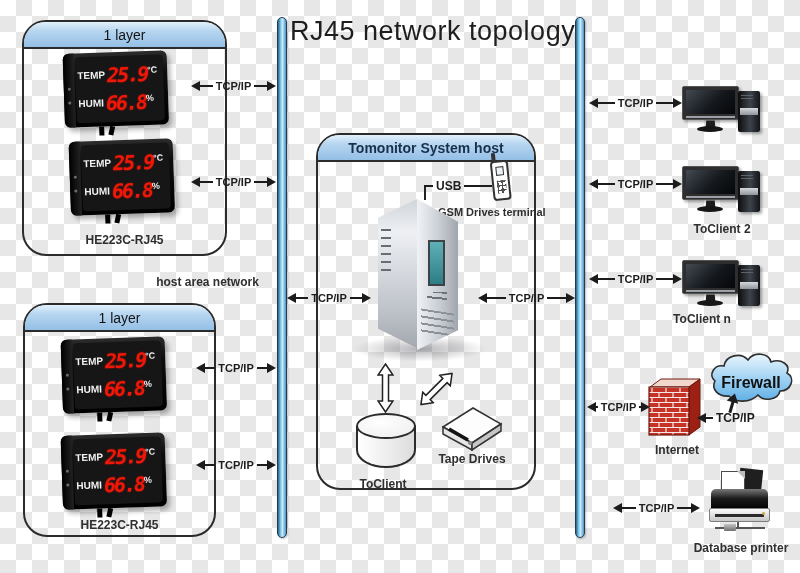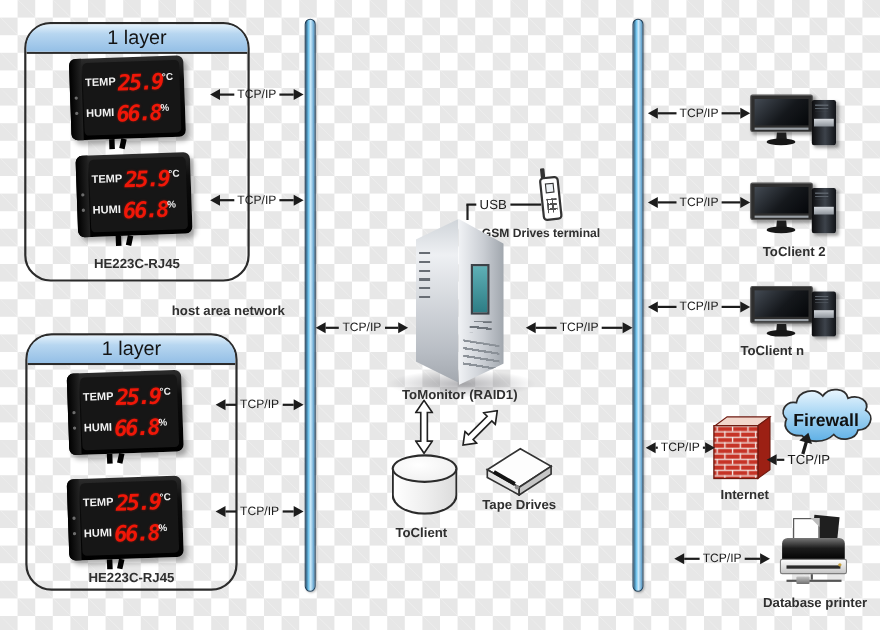--- a/index.html
+++ b/index.html
@@ -13,30 +13,30 @@
   .abs{position:absolute}
   .title{font-size:27px;color:#1e1e1e;text-align:center;letter-spacing:.5px;white-space:nowrap}
   
   .bus{width:10px;border-radius:6px;border:1px solid #1d3d57;
     background:linear-gradient(90deg,#2f5d7d 0%,#74c6ee 32%,#cdeafa 55%,#4d94c4 100%);
     box-shadow:1px 1px 2px rgba(0,0,0,.25)}
   
   .gbox{border:2px solid #2b2b2b;border-radius:24px;background:transparent}
   .gbox .ghead{height:27px;border-bottom:2px solid #2b2b2b;border-radius:21px 21px 0 0;
     background:linear-gradient(180deg,#e3f1fb 0%,#b7d6f0 35%,#94bfe6 100%);
-    display:flex;align-items:center;justify-content:center;font-size:18px;color:#141414}
+    display:flex;align-items:center;justify-content:center;font-size:14px;color:#141414}
   .ghead.bold{font-weight:bold;font-size:14px;color:#17314d}
   .caption{font-weight:bold;font-size:12px;color:#2f2f2f;text-align:center;white-space:nowrap}
   
   .arrow{position:absolute;display:flex;align-items:center;height:12px}
   .ah{width:0;height:0;border-top:5px solid transparent;border-bottom:5px solid transparent;flex:0 0 auto}
   .ah.l{border-right:9px solid #1c1c1c}
   .ah.r{border-left:9px solid #1c1c1c}
   .aline{flex:1 1 auto;height:2px;background:#1c1c1c}
-  .albl{font-weight:normal;font-size:11px;color:#1c1c1c;padding:0 3px;white-space:nowrap}
+  .albl{font-weight:bold;font-size:11px;color:#1c1c1c;padding:0 3px;white-space:nowrap}
   
   .device{position:absolute;width:104px;height:84px;transform:rotate(-2deg)}
   .dev-body{position:absolute;left:0;top:0;width:104px;height:74px;border-radius:6px;
     background:linear-gradient(180deg,#2c2c2c,#0d0d0d 30%,#000);box-shadow:3px 4px 5px rgba(0,0,0,.3)}
   .dev-side{position:absolute;left:0;top:0;bottom:0;width:11px;border-radius:6px 0 0 6px;
     background:linear-gradient(90deg,#000 ,#222)}
   .dev-side i{position:absolute;left:4px;width:3px;height:3px;border-radius:50%;background:#6d6d6d}
   .dev-screen{position:absolute;left:12px;top:4px;right:4px;bottom:4px;background:#161616;border-radius:4px;
     display:flex;flex-direction:column;justify-content:space-evenly;padding:1px 2px}
   .dev-row{display:flex;align-items:center}
@@ -98,20 +98,21 @@
   .cloud-lbl{font-weight:bold;font-size:16px;color:#101010;text-align:center}
   .cloud-arrow{position:absolute;width:16px;height:19px;transform:rotate(16deg)}
   .cloud-arrow .st{position:absolute;left:7px;top:7px;width:3px;height:12px;background:#1c1c1c}
   .cloud-arrow .tr{position:absolute;left:2px;top:-1px;width:0;height:0;border-left:6px solid transparent;border-right:6px solid transparent;border-bottom:9px solid #1c1c1c}
 </style>
 </head>
 <body>
 
 <div class="canvas">
 
+  <div class="abs title" style="left:290px;top:16px;width:280px">RJ45 network topology</div>
 
   <div class="abs bus" style="left:277px;top:17px;height:521px"></div>
   <div class="abs bus" style="left:575px;top:17px;height:521px"></div>
 
   <div class="abs caption" style="left:150px;top:275px;width:115px">host area network</div>
 
   <div class="abs gbox" style="left:22px;top:20px;width:205px;height:236px">
     <div class="ghead">1 layer</div>
   </div>
 
@@ -208,20 +209,23 @@
           <span class="dev-unit">%</span>
         </div>
       </div>
     </div>
     <div class="dev-clip" style="left:34px"></div>
     <div class="dev-clip" style="left:44px;transform:rotate(14deg)"></div>
   </div>
 
   <div class="abs caption" style="left:23px;top:518px;width:193px">HE223C-RJ45</div>
 
+  <div class="abs gbox" style="left:316px;top:133px;width:220px;height:357px">
+    <div class="ghead bold">Tomonitor System host</div>
+  </div>
 
   <div class="abs" style="left:424px;top:186px;width:1.5px;height:14px;background:#222"></div>
   <div class="arrow" style="left:424px;top:180px;width:68px">
     <span class="aline" style="flex:0 0 9px"></span>
     <span class="albl" style="font-size:12px">USB</span>
     <span class="aline"></span>
   </div>
   <div class="abs" style="left:492px;top:158px;width:26px;height:50px;transform:rotate(-6deg)">
     <div class="abs" style="left:2px;top:-6px;width:4px;height:9px;background:#333;border-radius:1px"></div>
     <div class="abs" style="left:0;top:2px;width:18px;height:40px;border:2px solid #333;border-radius:4px;background:#fff">
@@ -233,21 +237,20 @@
 
   <div class="abs srv-shadow" style="left:350px;top:336px"></div>
   <div class="abs srv-left" style="left:378px;top:199px">
     <div class="srv-vents"></div>
   </div>
   <div class="abs srv-right" style="left:417px;top:199px">
     <div class="srv-screen"></div>
     <div class="srv-lines"></div>
     <div class="srv-grooves"></div>
   </div>
-  <div class="abs caption" style="left:344px;top:352px;width:148px">ToMonitor (RAID1)</div>
 
   <svg class="abs" style="left:377px;top:363px" width="17" height="50" viewBox="0 0 17 50">
     <path d="M8.5,1 L16,12 L11.5,12 L11.5,38 L16,38 L8.5,49 L1,38 L5.5,38 L5.5,12 L1,12 Z" fill="#fff" stroke="#222" stroke-width="1.5"></path>
   </svg>
   <svg class="abs" style="left:428px;top:366px;transform:rotate(45deg)" width="17" height="46" viewBox="0 0 17 46">
     <path d="M8.5,1 L16,11 L11.5,11 L11.5,35 L16,35 L8.5,45 L1,35 L5.5,35 L5.5,11 L1,11 Z" fill="#fff" stroke="#222" stroke-width="1.5"></path>
   </svg>
 
   <div class="abs" style="left:356px;top:413px;width:60px;height:56px">
     <div class="cyl-body"></div>

